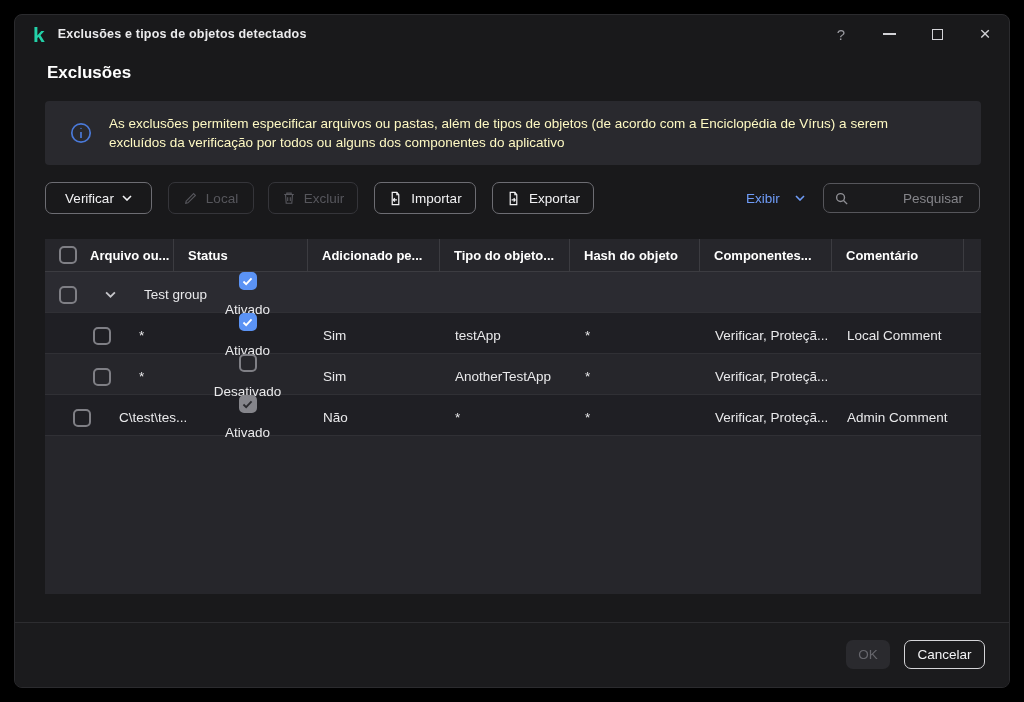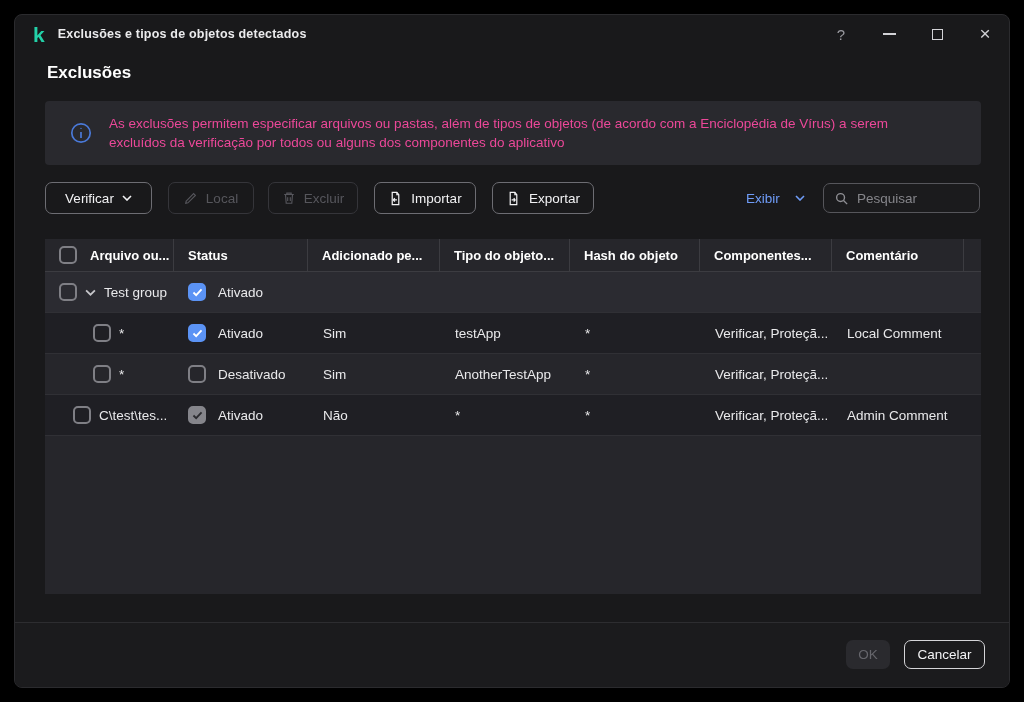--- a/index.html
+++ b/index.html
@@ -20,58 +20,58 @@
   .wbtn.help { color:#9a9aa0; font-size:15px; }
   .wbtn.close { font-size:19px; font-weight:400; }
   .min-glyph { width:13px; height:2px; background:#d2d2d6; display:block; }
   .max-glyph { width:11px; height:11px; border:1.5px solid #d2d2d6; display:block; }
 
   
   .heading { position:absolute; left:32px; top:48px; font-size:17px; font-weight:700; color:#ffffff; }
   .info-banner { position:absolute; left:30px; top:86px; width:936px; height:64px;
                  background:#29292e; border-radius:4px; display:flex; align-items:center; }
   .info-icon { flex:none; width:22px; height:22px; margin:0 17px 0 25px; }
-  .info-text { width:830px; font-size:13.5px; line-height:19px; color:#ec4899; }
+  .info-text { width:830px; font-size:13.5px; line-height:19px; color:#fef9c3; }
 
   
   .tbtn { position:absolute; top:167px; height:32px; border-radius:7px; background:transparent;
           display:flex; align-items:center; justify-content:center; gap:8px;
           font-size:13.5px; font-family:inherit; }
   .btn-on  { border:1px solid #6d6d73; color:#f2f2f4; }
   .btn-off { border:1px solid #35353a; color:#56565c; }
   .chev { display:block; }
   .view-link { position:absolute; left:731px; top:167px; height:32px; display:flex;
                align-items:center; gap:15px; color:#6f9cf8; font-size:13.5px;
                background:none; border:none; font-family:inherit; }
   .searchbox { position:absolute; left:808px; top:168px; width:157px; height:30px;
                border:1px solid #56565b; border-radius:7px; background:#1b1b1d;
-               display:flex; align-items:center; }
+               display:flex; align-items:center;gap:46px; }
   .searchbox svg { flex:none; margin:0 8px 0 10px; color:#8e8e93; }
   .searchbox input { flex:1; min-width:0; background:transparent; border:none; outline:none;
                      color:#e8e8ea; font-size:13.5px; font-family:inherit; padding-right:8px; }
   .searchbox input::placeholder { color:#85858a; }
 
   
   .table { position:absolute; left:30px; top:224px; width:936px; height:355px;
            background:#26262b; }
   .grid-row { display:grid; grid-template-columns:128px 134px 132px 130px 130px 132px 132px 18px; }
   .thead { height:33px; border-bottom:1px solid #3c3c41; font-weight:700; font-size:13px; color:#ffffff; }
   .th { height:100%; display:flex; align-items:center; padding-left:14px;
         border-left:1px solid #3c3c41; white-space:nowrap; overflow:hidden; }
   .th.first { border-left:none; gap:13px; }
   .tr { height:41px; align-items:center; border-bottom:1px solid #303035;
         font-size:13.5px; color:#e9e9eb; }
   .tr.bg-group { background:#2b2b31; }
   .tr.bg-dark  { background:#1f1f24; }
   .tr.bg-mid   { background:#26262b; }
   .td { padding-left:16px; white-space:nowrap; overflow:visible; }
-  .cell-file { display:flex; align-items:center; gap:8px; padding-left:14px; overflow:visible; white-space:nowrap; }
+  .cell-file { display:flex; align-items:center; gap:28px; padding-left:14px; overflow:visible; white-space:nowrap; }
   .indent-child { padding-left:48px; }
   .indent-item  { padding-left:28px; }
-  .cell-status { display:flex; align-items:center; gap:12px; padding-left:15px; white-space:nowrap; }
+  .cell-status { display:flex; align-items:center; gap:12px; padding-left:15px; white-space:nowrap;flex-direction:column; }
 
   .cb { width:18px; height:18px; flex:none; border-radius:5px; border:2px solid #7f7f85;
         background:transparent; display:flex; align-items:center; justify-content:center; }
   .cb.checked { background:#5b93f5; border-color:#5b93f5; }
   .cb.checked.gray { background:#85858b; border-color:#85858b; }
   .expander { color:#c6c6ca; display:flex; align-items:center; }
 
   
   .footer-sep { position:absolute; left:0; top:607px; width:996px; height:1px; background:#2d2d30; }
   .footer { position:absolute; left:0; top:608px; width:996px; height:66px; background:#1b1b1d; }

